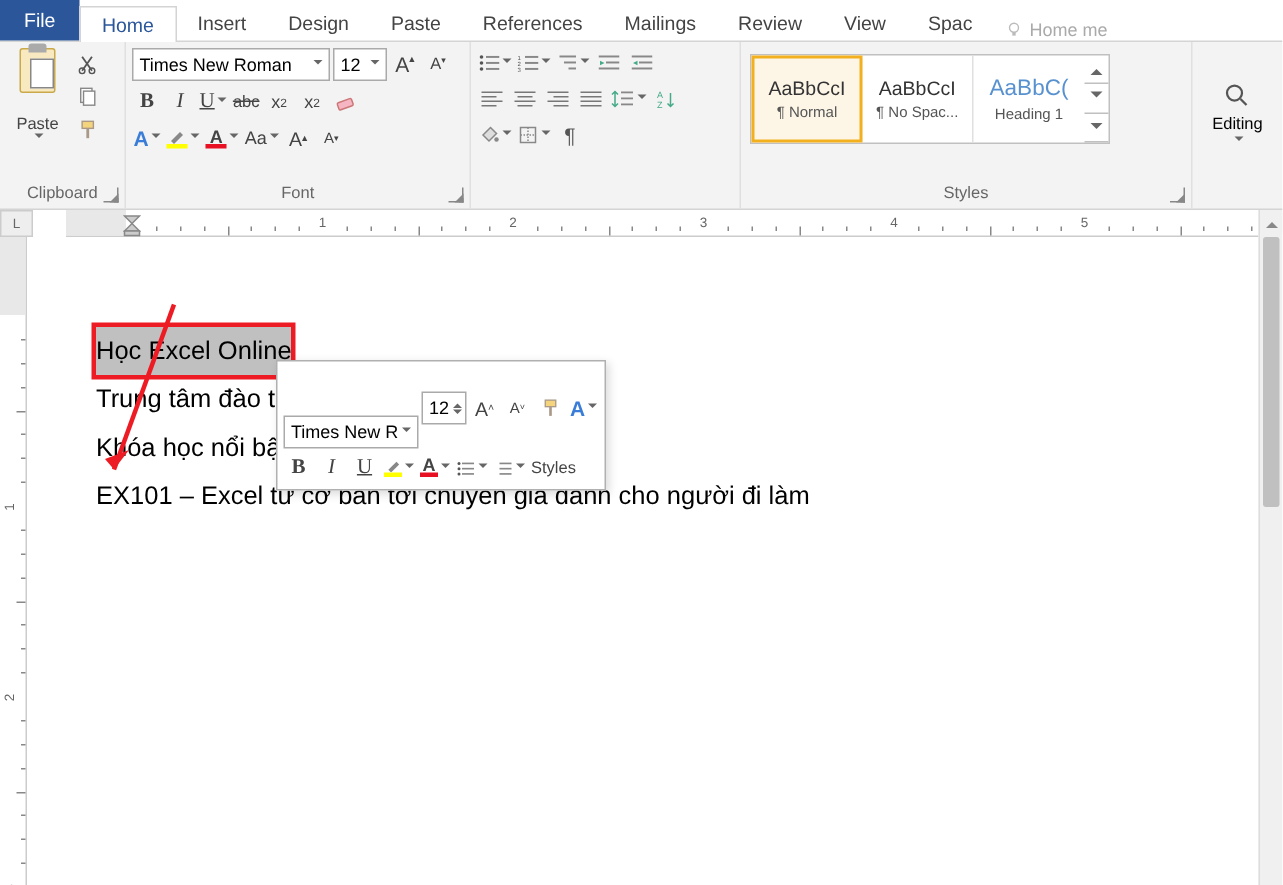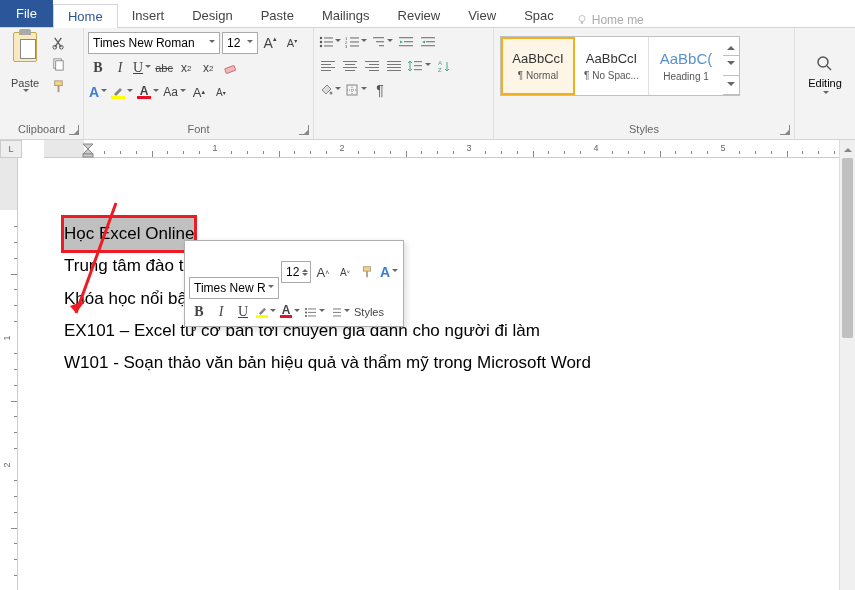--- a/index.html
+++ b/index.html
@@ -92,20 +92,21 @@
 </style>
 </head>
 <body>
 
 <div class="tabbar">
   <div class="tab file">File</div>
   <div class="tab active">Home</div>
   <div class="tab">Insert</div>
   <div class="tab">Design</div>
   <div class="tab">Paste</div>
+  <div class="tab">References</div>
   <div class="tab">Mailings</div>
   <div class="tab">Review</div>
   <div class="tab">View</div>
   <div class="tab">Spac</div>
   <div class="tellme">
     <svg class="bulb" viewBox="0 0 16 16">
         <circle cx="8" cy="6" r="4" fill="none" stroke="#bbb" stroke-width="1.2"></circle>
         <rect x="6.5" y="10" width="3" height="3" fill="#bbb"></rect>
       </svg>
     <span>Home me</span>
@@ -462,21 +463,20 @@
     <div style="position: absolute; top: 429px; left: 4px; font-size: 9px; color: rgb(102, 102, 102); transform: rotate(-90deg);">3</div>
   </div>
 
 <div class="doc-area">
   <div class="doc">
     <div><span class="line1">Học Excel Online</span></div>
     <div>Trung tâm đào tạo tin học văn phòng tốt nhất</div>
     <div></div>
     <div>Khóa học nổi bật</div>
     <div>EX101 – Excel từ cơ bản tới chuyên gia dành cho người đi làm</div>
-    <div>W101 - Soạn thảo văn bản hiệu quả và thẩm mỹ trong Microsoft Word</div>
   </div>
 
   <div class="mini-toolbar">
     <div class="mini-row">
       <div class="combo font">
           <span>Times New R</span>
           <span class="dd" style="margin-left:auto"></span>
         </div>
       <div class="combo size">
           <span>12</span>

